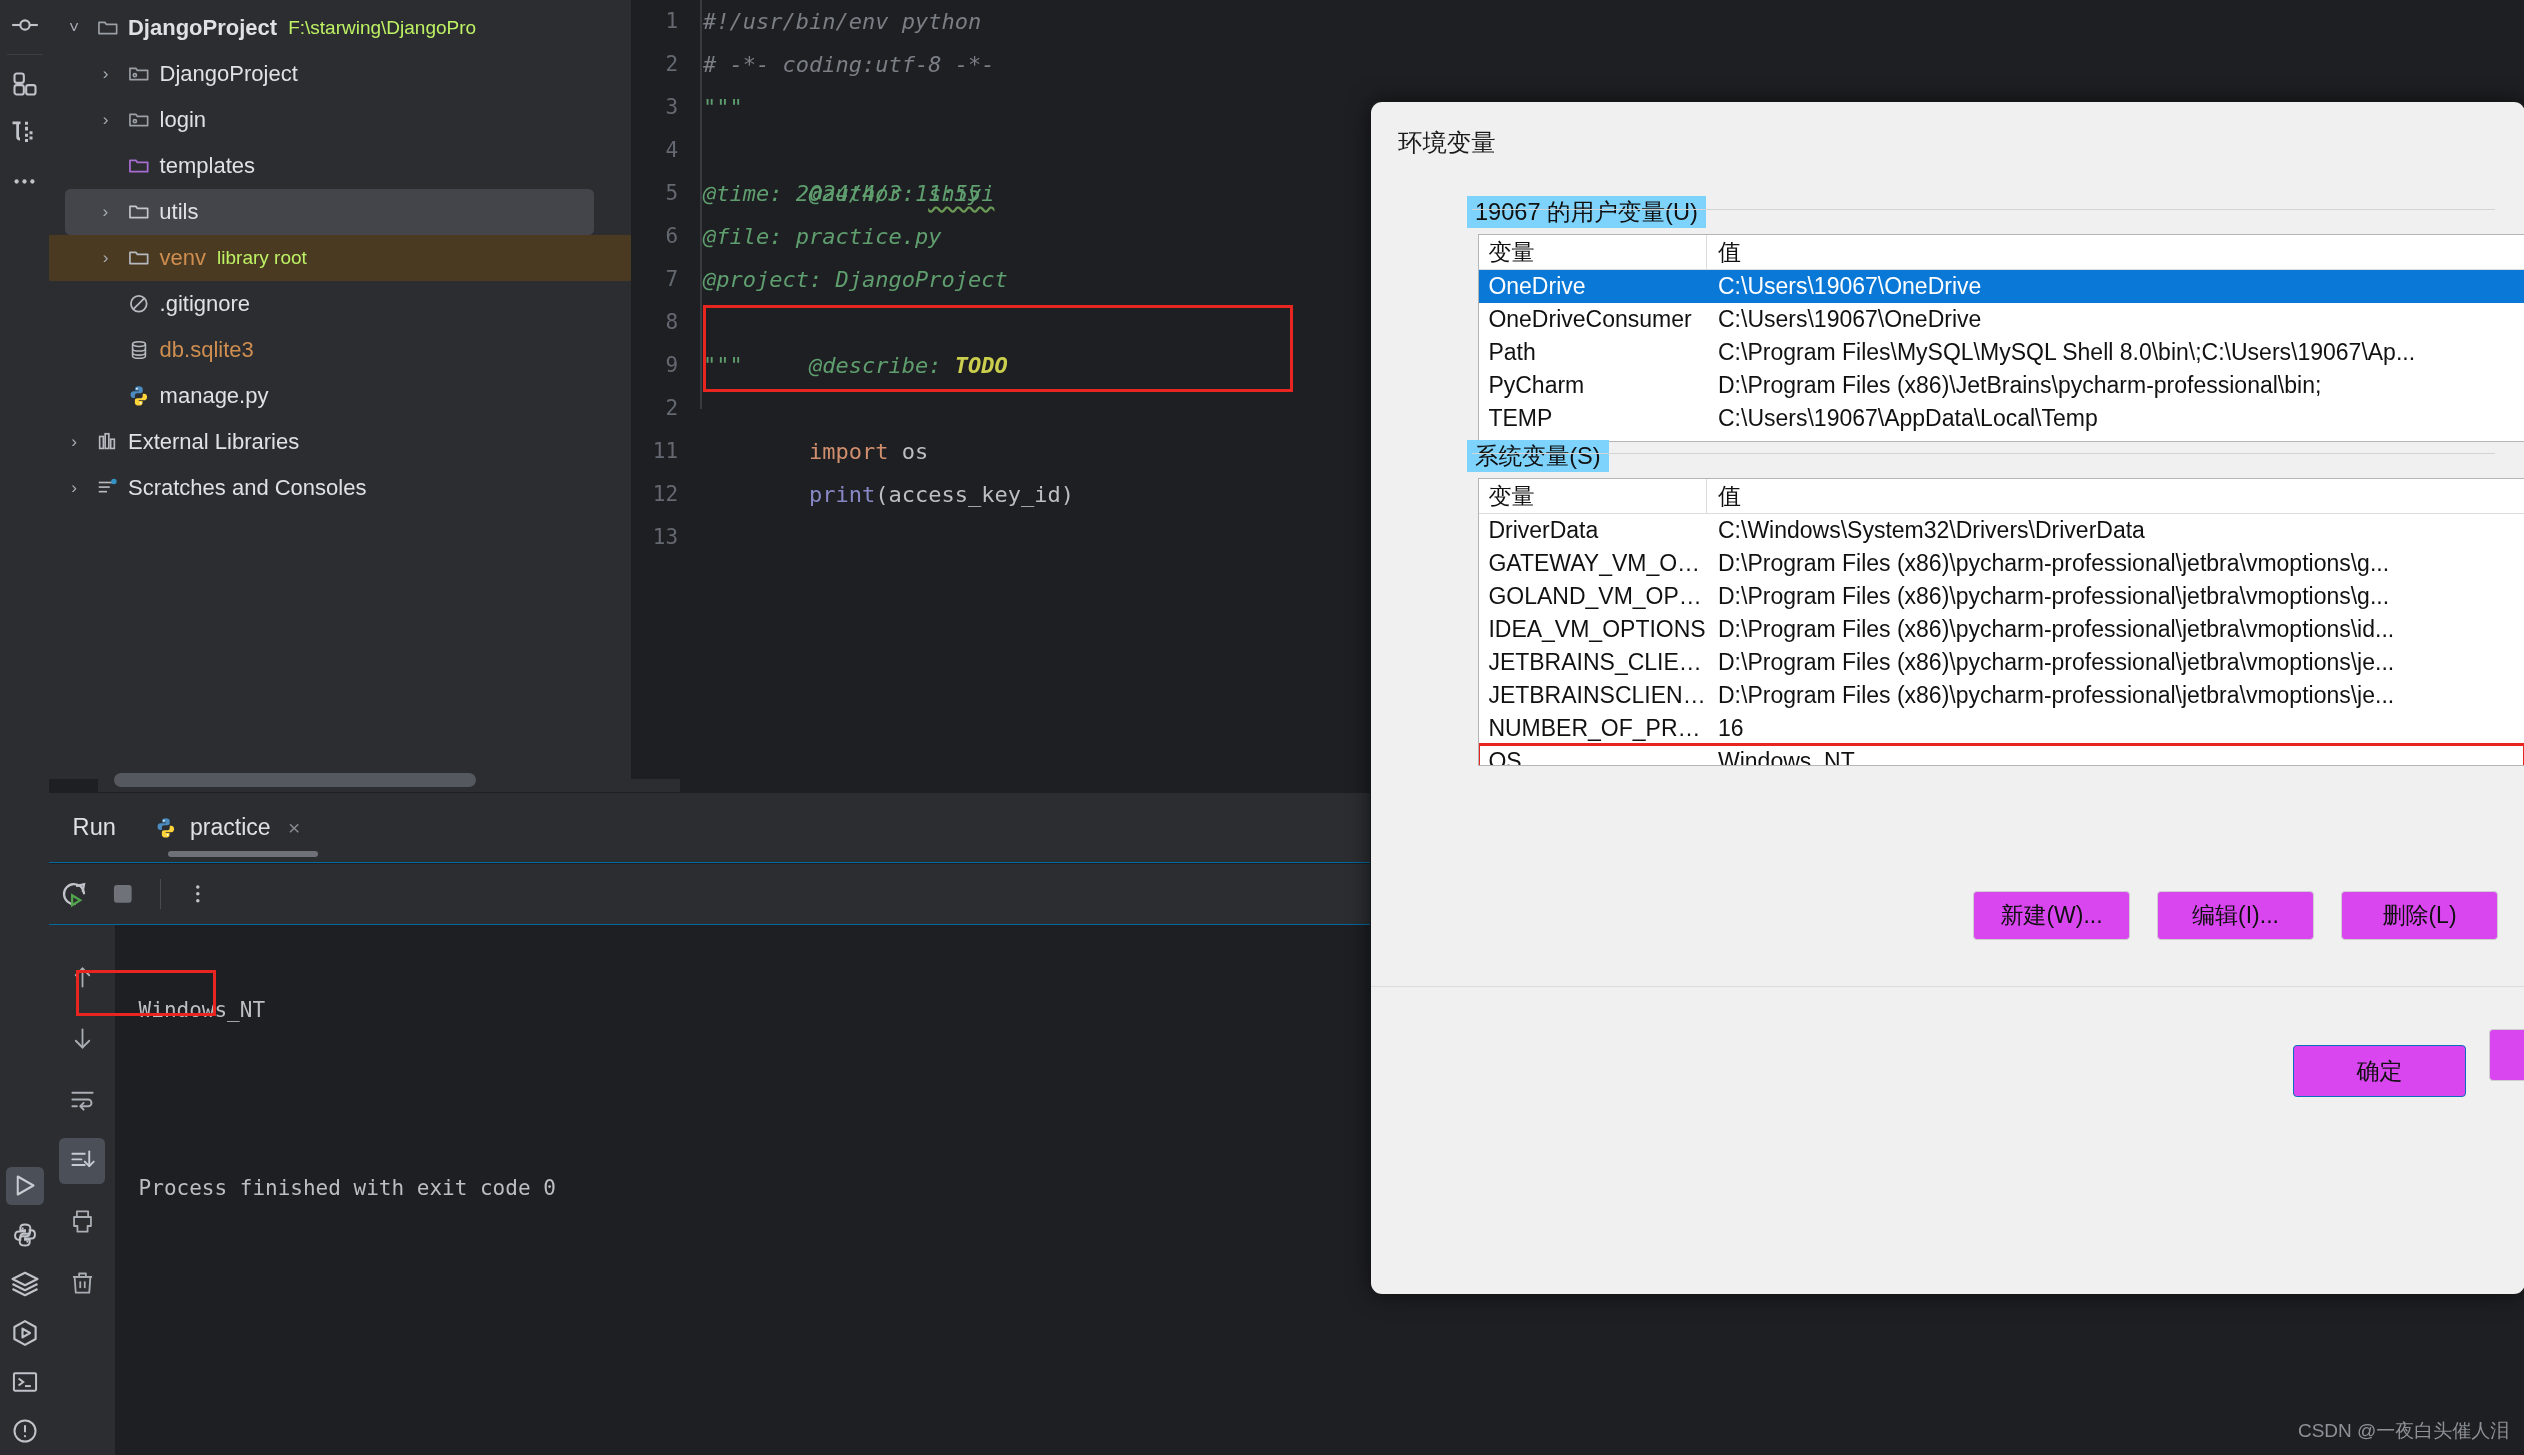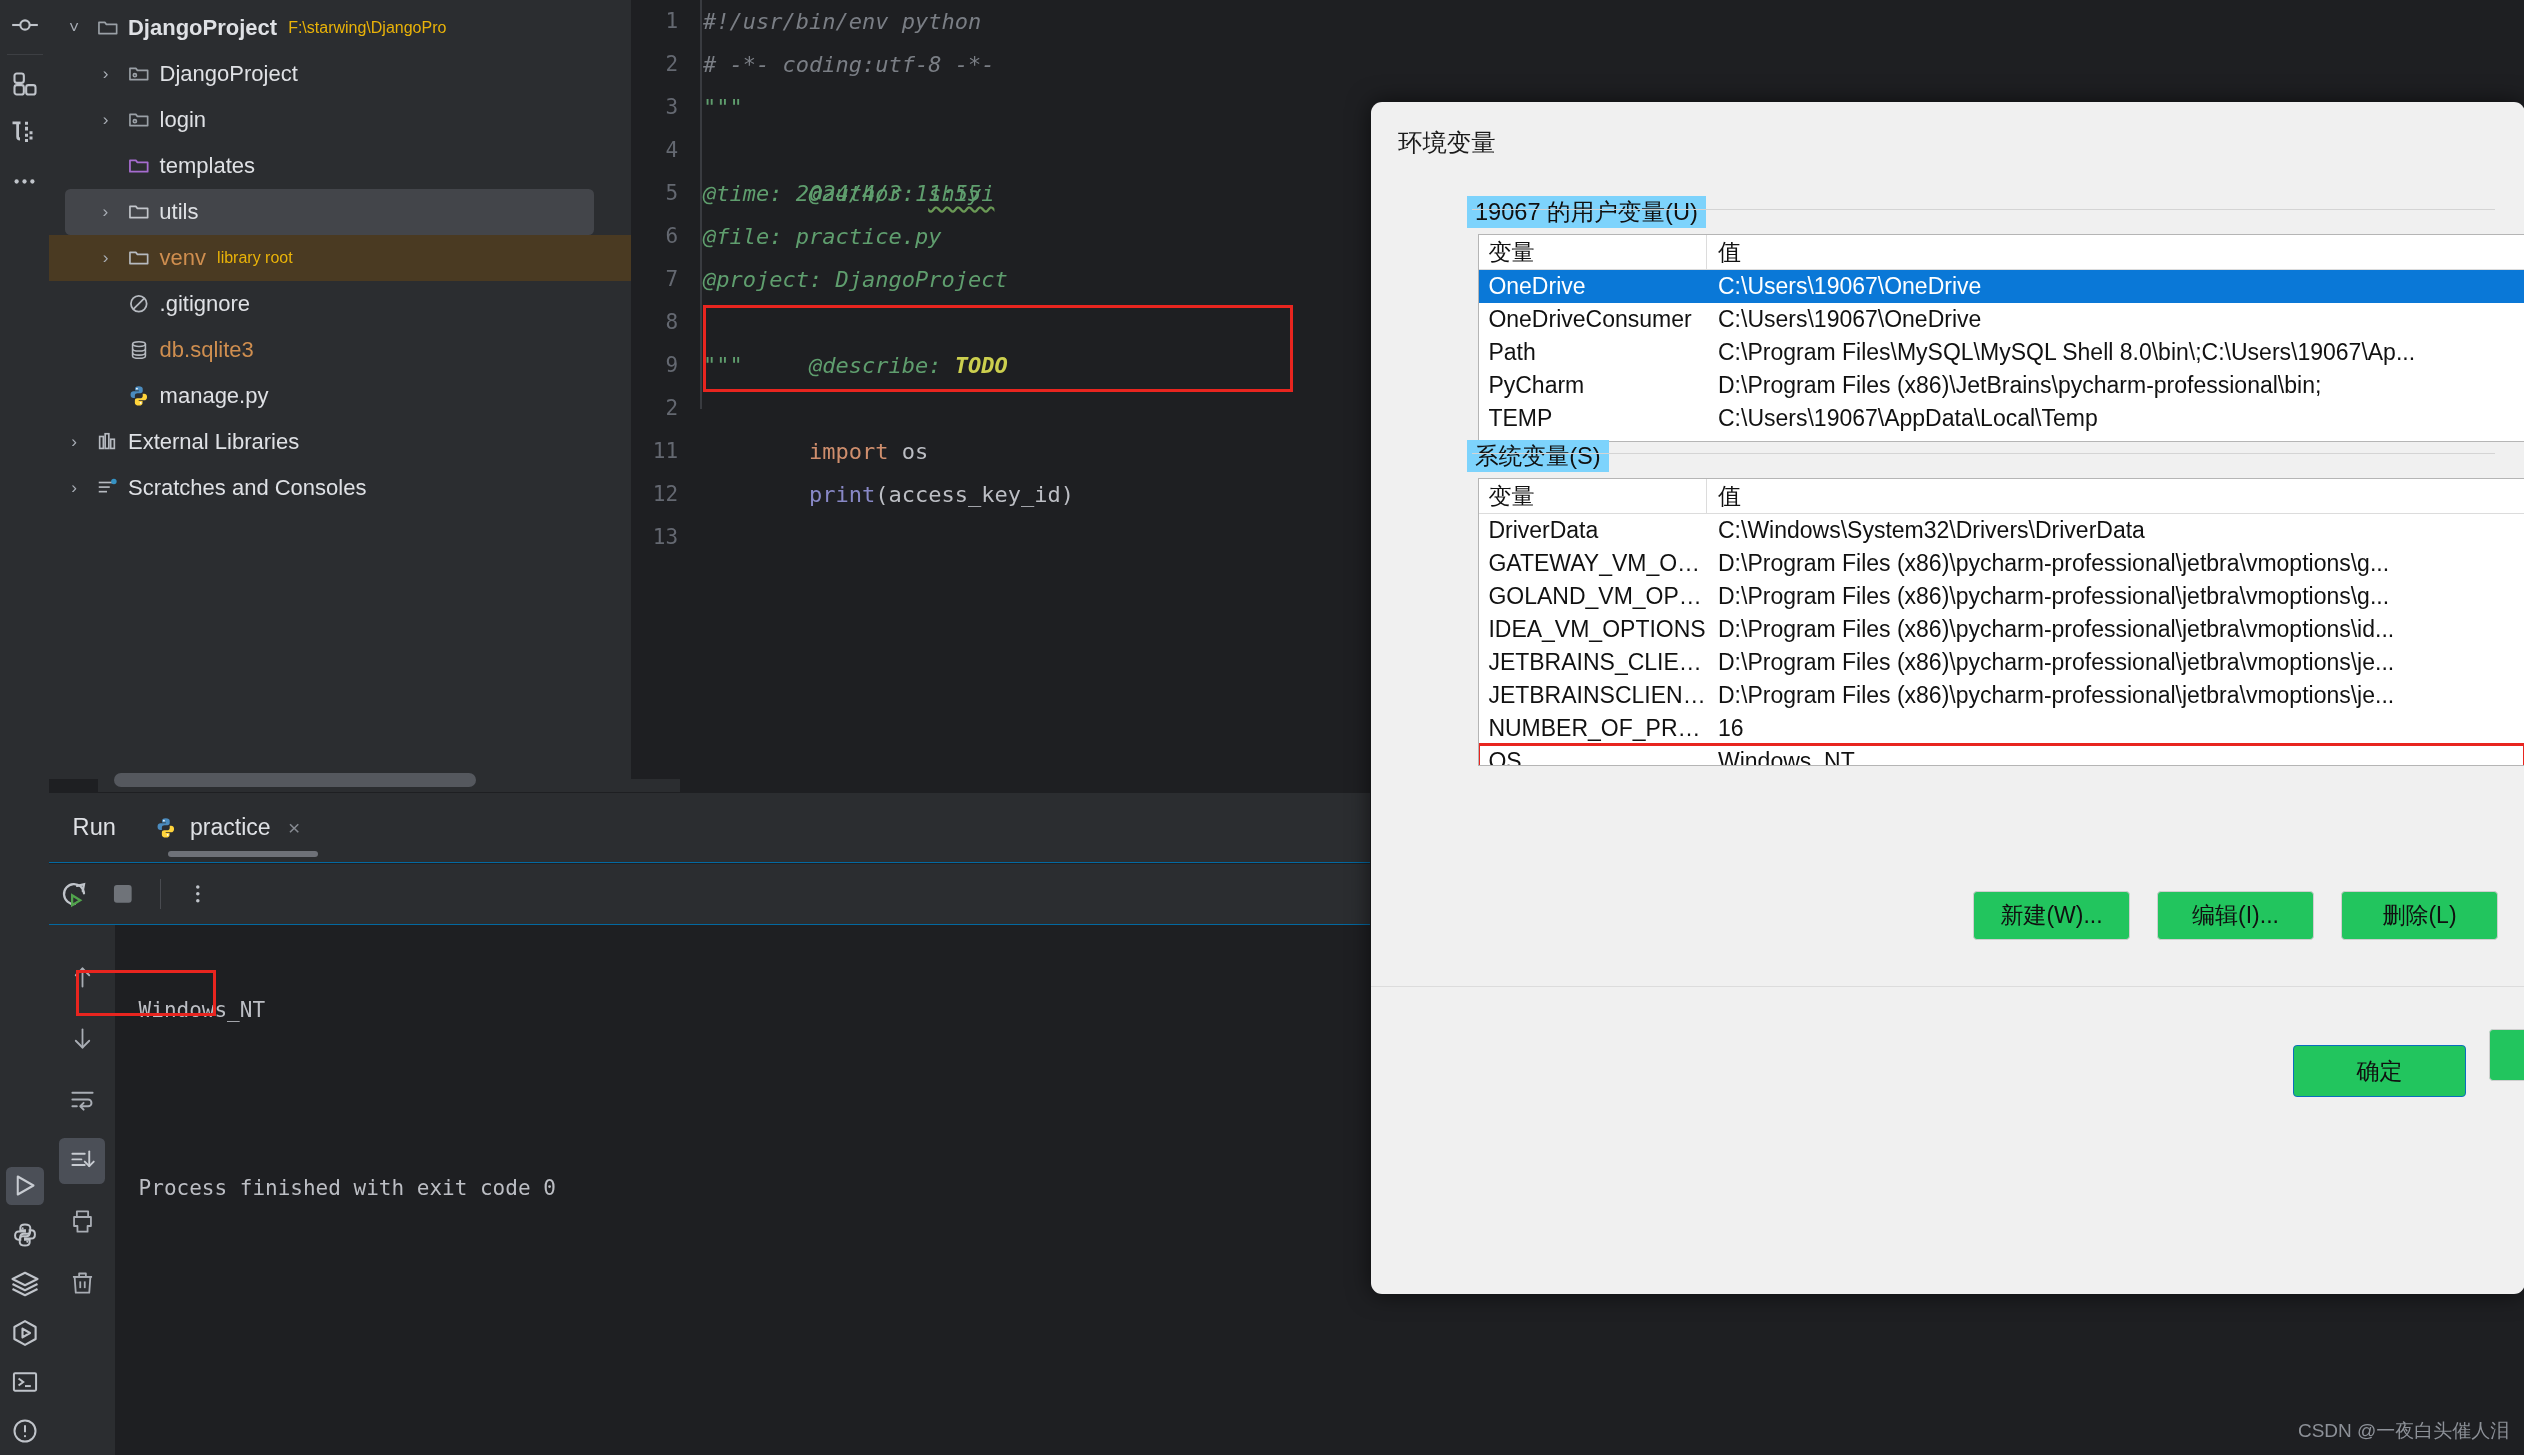--- a/index.html
+++ b/index.html
@@ -27,21 +27,21 @@
     position: absolute; left: 49px; top: 0; width: 582px; height: 779px;
     background: #2b2d30;
   }
   .tree-row {
     height: 46px; display: flex; align-items: center; color: #dfe1e5;
     font-size: 22px; white-space: nowrap; padding-right: 6.3px;
   }
   .tree-row .chev { width: 31.5px; text-align: center; color: #a8adb5; font-size: 17.3px; flex: 0 0 31.5px; }
   .tree-row .ico  { width: 35px; display:flex; align-items:center; justify-content:center; flex: 0 0 35px; }
   .tree-row .lbl  { margin-left: 3.1px; }
-  .tree-row .sub  { color: #eab308; margin-left: 11px; font-size: 16px; }
+  .tree-row .sub  { color: #bef264; margin-left: 11px; font-size: 19px; }
   .tree-row.bold .lbl { font-weight: bold; }
   .tree-row.sel-grey { background:#43454a; border-radius: 5.5px; }
   .tree-row.sel-brown { background:#4a3a22; }
   .tree-row.sel-brown .lbl { color: #cf8e4f; }
   .tree-row .orange { color: #cf8e4f; }
   .tree-hscroll {
     position:absolute; left: 65px; top: 773px; width: 362px; height: 14px;
     background: #55585e; border-radius: 7px;
   }
   .tree-scrolltrack {
@@ -159,21 +159,21 @@
   .tbl-row {
     height: 33px; display:flex; align-items:center; font-size: 23px; color: #111;
     white-space: nowrap;
   }
   .tbl-row .c1 { width: 228px; padding-left: 9.4px; overflow:hidden; text-overflow: ellipsis; }
   .tbl-row .c2 { flex: 1 1 auto; padding-left: 11px; overflow:hidden; }
   .tbl-row.selected { background: #0a78d7; color: #fff; }
   .tbl-row.redbox { outline: 3.1px solid #e8251f; outline-offset: -1.6px; position: relative; z-index: 2; }
 
   .btn {
-    position:absolute; background:#22c55e; border:0.8px solid #cfcfcf; border-radius: 3.9px;
+    position:absolute; background:#d946ef; border:0.8px solid #cfcfcf; border-radius: 3.9px;
     font-size: 23px; color: #101010; display:flex; align-items:center; justify-content:center;
     height: 49px;
   }
   .btn.primary { border: 1.6px solid #0a6ebd; }
 
   .hr {
     position:absolute; height: 0.8px; background: #dcdcdc;
   }
 
   

